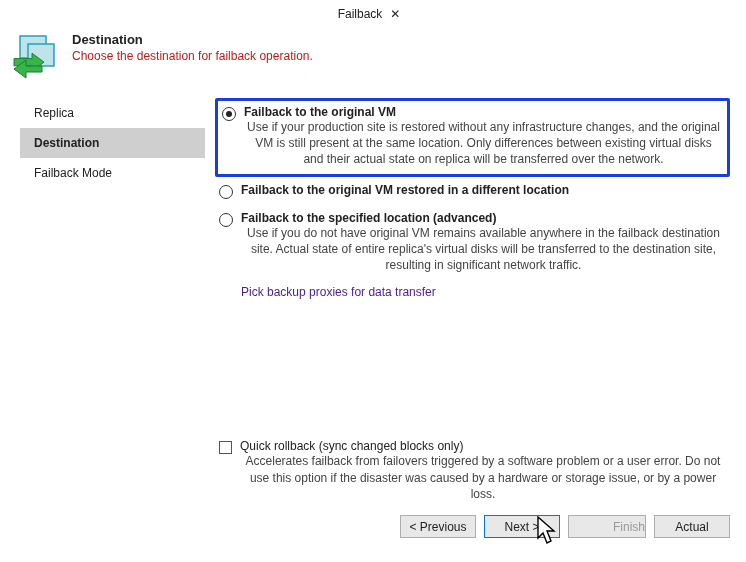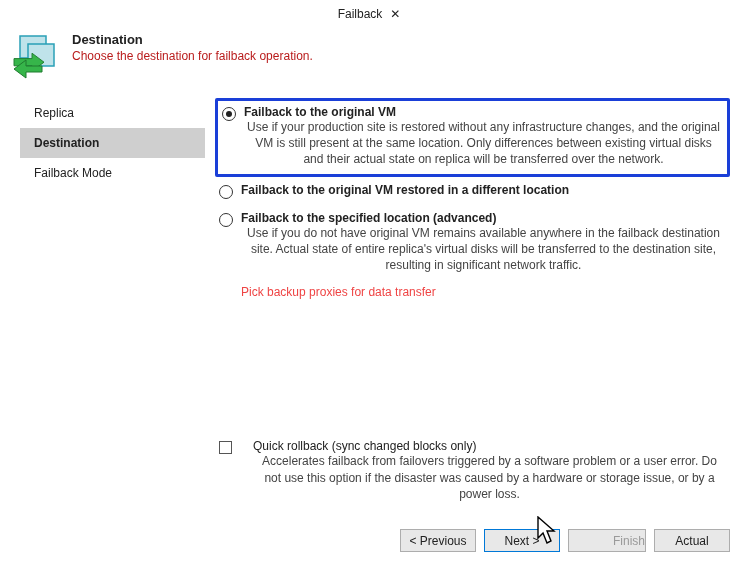--- a/index.html
+++ b/index.html
@@ -88,42 +88,42 @@
     content: "";
     position: absolute;
     width: 6px; height: 6px;
     background: #222;
     border-radius: 50%;
     top: 2.5px; left: 2.5px;
   }
   .opt-title { font-weight: 600; font-size: 12px; }
   .opt-desc { font-size: 12px; color: #444; line-height: 1.35; text-align: center; }
   .link {
-    color: #ef4444;
+    color: #4c1d95;
     padding: 4px 0 0 26px;
     cursor: pointer;
     font-size: 12px;
   }
   .check-row {
     display: flex;
-    gap: 21px;
+    gap: 8px;
     padding: 0 4px;
     margin-top: auto;
     margin-bottom: 54px;
   }
   .checkbox {
     width: 13px; height: 13px;
     border: 1.2px solid #555;
     margin-top: 2px;
     flex: 0 0 13px;
     cursor: pointer;
   }
   .buttons {
     position: absolute;
-    bottom: 10px;
+    bottom: 24px;
     right: 16px;
     display: flex;
     gap: 8px;
   }
   .btn {
     min-width: 76px;
     height: 23px;
     border: 1px solid #adadad;
     background: #e8e8e8;
     font-size: 12px;

